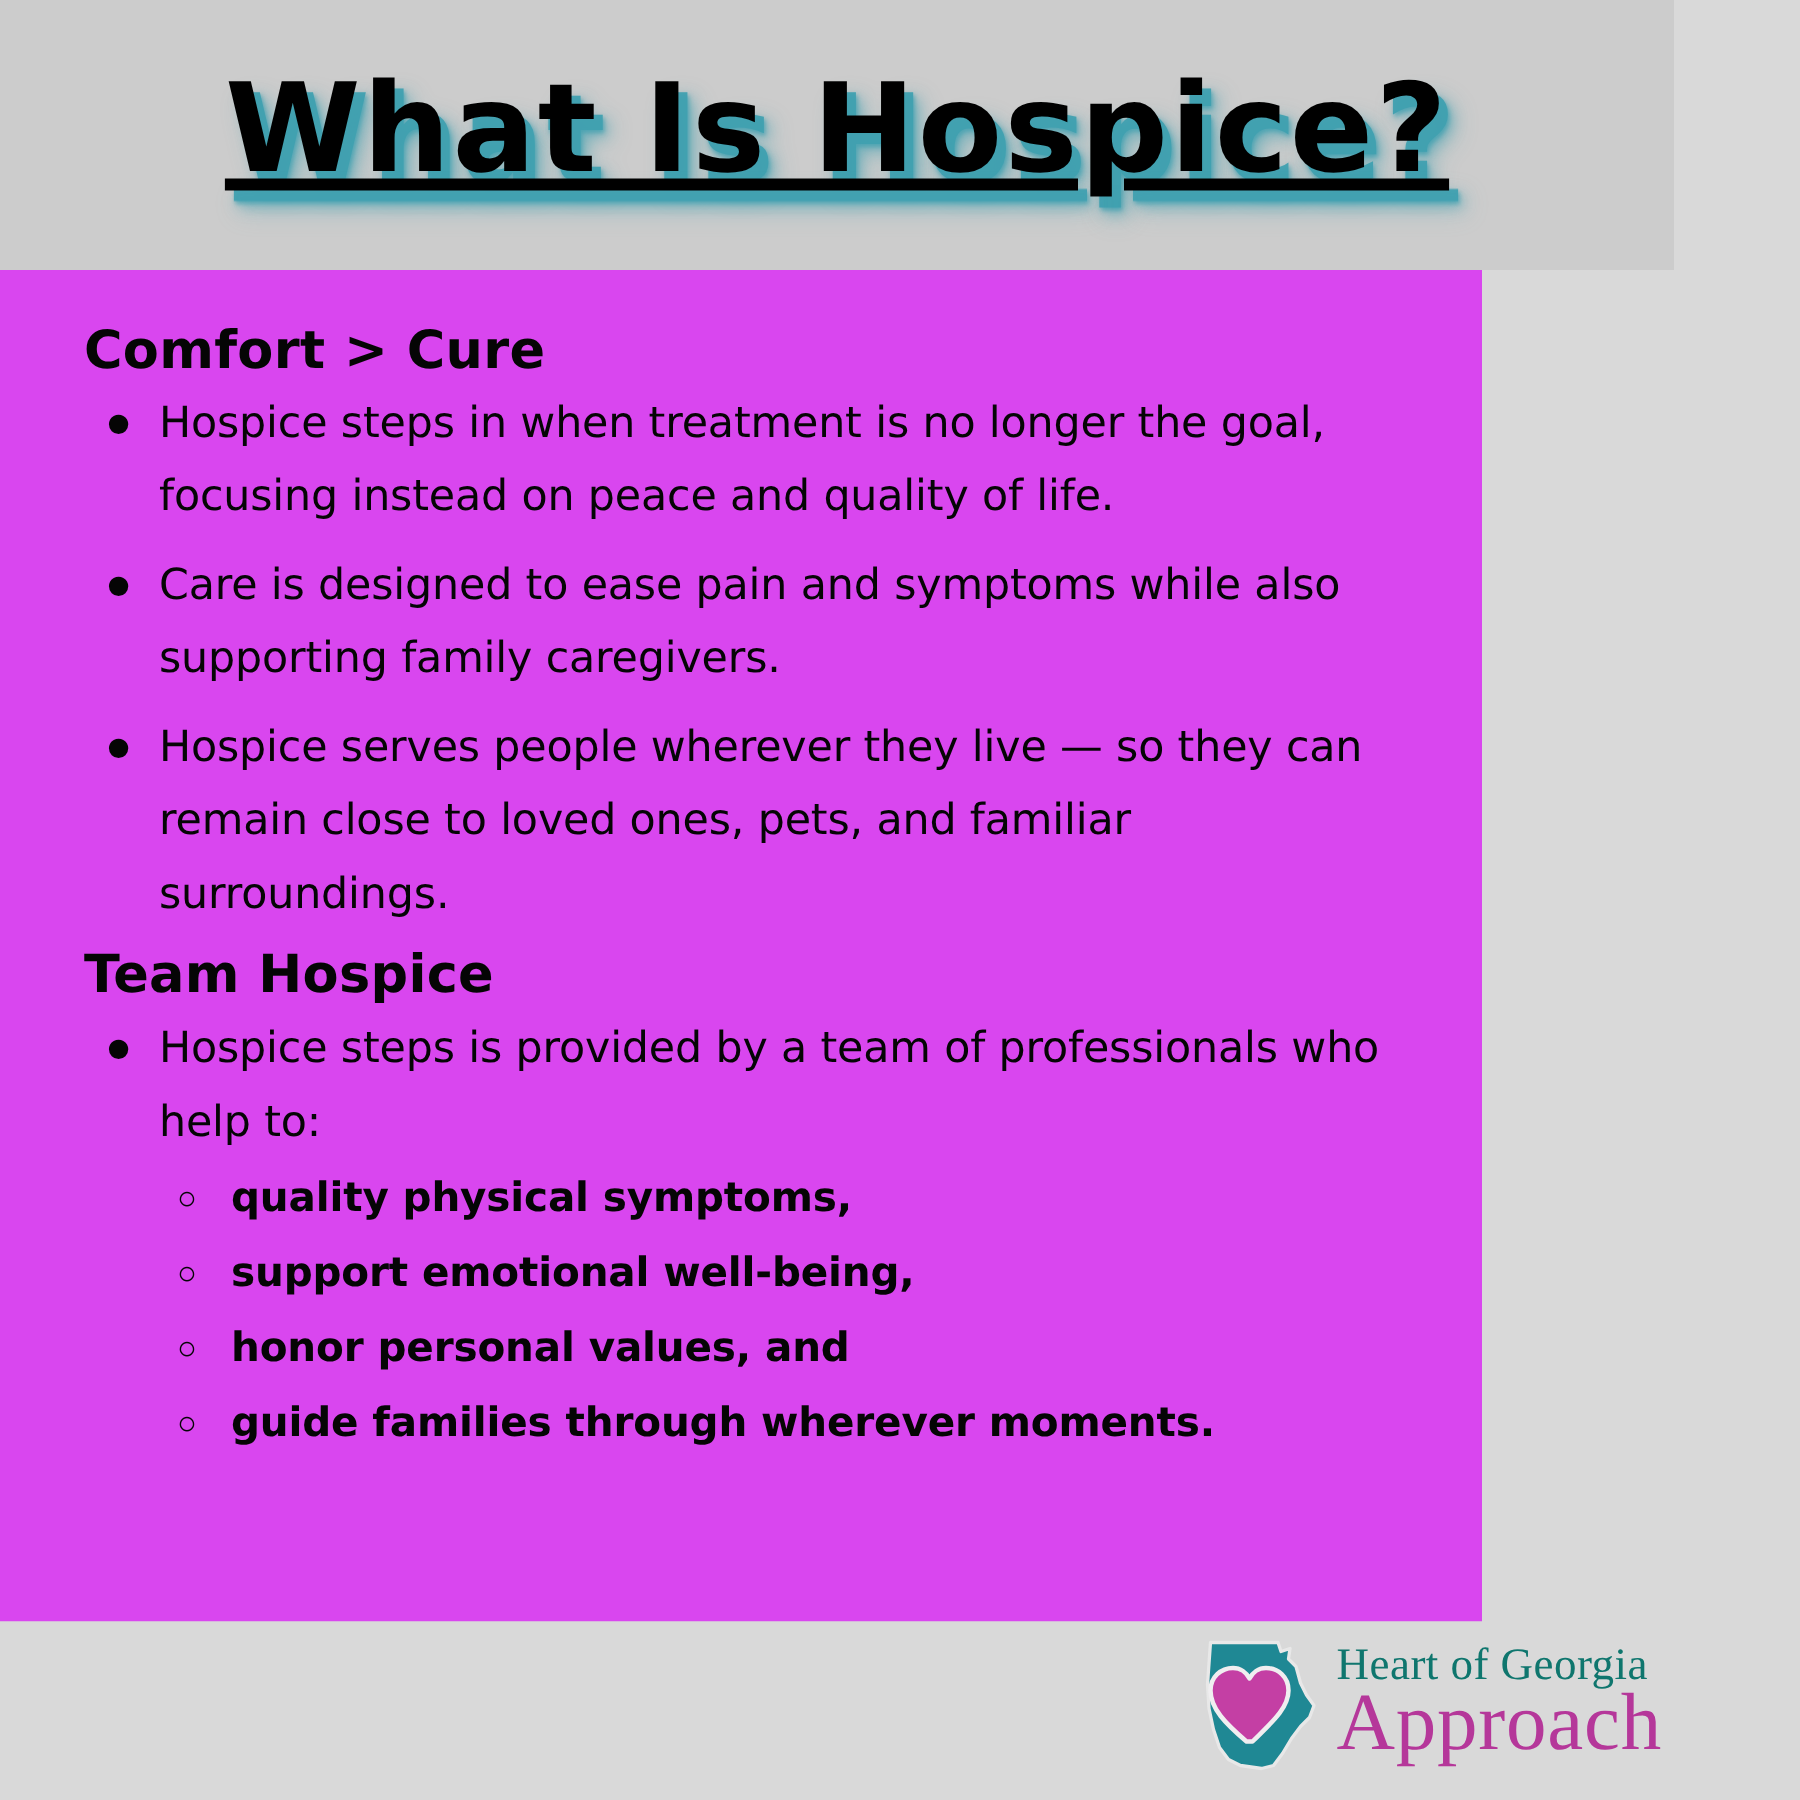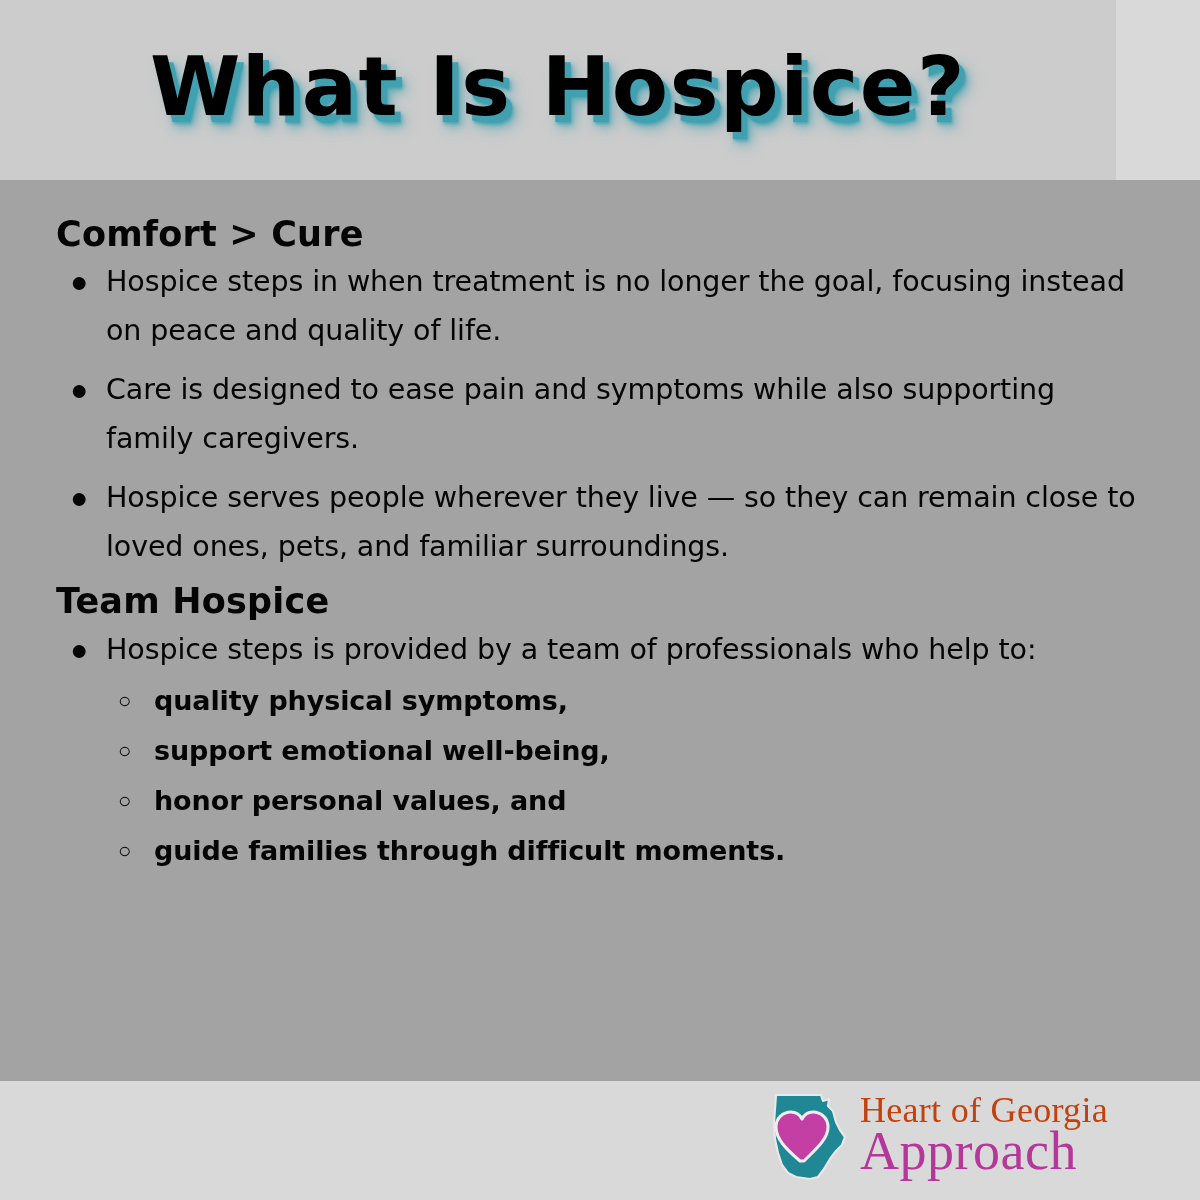--- a/index.html
+++ b/index.html
@@ -19,20 +19,21 @@
   .header-band {
     position: absolute;
     left: 0;
     top: 0;
     width: 1116px;
     height: 180px;
     background: #cccccc;
     display: flex;
     align-items: center;
     justify-content: center;
+    text-decoration: underline;
   }
   .poster-title {
     font-family: "DejaVu Sans", sans-serif;
     font-weight: 700;
     font-size: 82px;
     letter-spacing: 1.5px;
     color: #000000;
     line-height: 1;
     margin: 0;
     padding: 0 0 6px 0;
@@ -42,23 +43,23 @@
        9px 11px 9px rgba(64,160,176,0.55),
       10px 13px 16px rgba(64,160,176,0.35);
     white-space: nowrap;
   }
 
   
   .content-panel {
     position: absolute;
     left: 0;
     top: 180px;
-    width: 1200px;
+    width: 988px;
     height: 901px;
-    background: #a3a3a3;
+    background: #d946ef;
     box-sizing: border-box;
     padding: 34px 54px 0 54px;
   }
 
   .section {
     margin: 0 0 4px 0;
   }
   .section-heading {
     font-family: "DejaVu Sans", sans-serif;
     font-weight: 700;
@@ -151,22 +152,22 @@
   }
   .logo-wordmark {
     display: flex;
     flex-direction: column;
     align-items: flex-start;
     line-height: 1;
     padding-bottom: 4px;
   }
   .logo-line1 {
     font-family: "Liberation Serif", serif;
-    font-size: 36px;
-    color: #c2410c;
+    font-size: 30px;
+    color: #0f766e;
     letter-spacing: 0.3px;
     white-space: nowrap;
   }
   .logo-line2 {
     font-family: "Liberation Serif", serif;
     font-size: 54px;
     color: #b5379a;
     letter-spacing: 0.5px;
     margin-top: -4px;
     white-space: nowrap;
@@ -221,21 +222,21 @@
             <li class="subbullet-item">
               <span class="subbullet-marker">○</span>
               <span class="subbullet-text">support emotional well-being,</span>
             </li>
             <li class="subbullet-item">
               <span class="subbullet-marker">○</span>
               <span class="subbullet-text">honor personal values, and</span>
             </li>
             <li class="subbullet-item">
               <span class="subbullet-marker">○</span>
-              <span class="subbullet-text">guide families through difficult moments.</span>
+              <span class="subbullet-text">guide families through wherever moments.</span>
             </li>
           </ul>
         </ul>
       </div>
     </div>
 </div>
 
 <div class="footer-band">
   <div class="logo">
 

